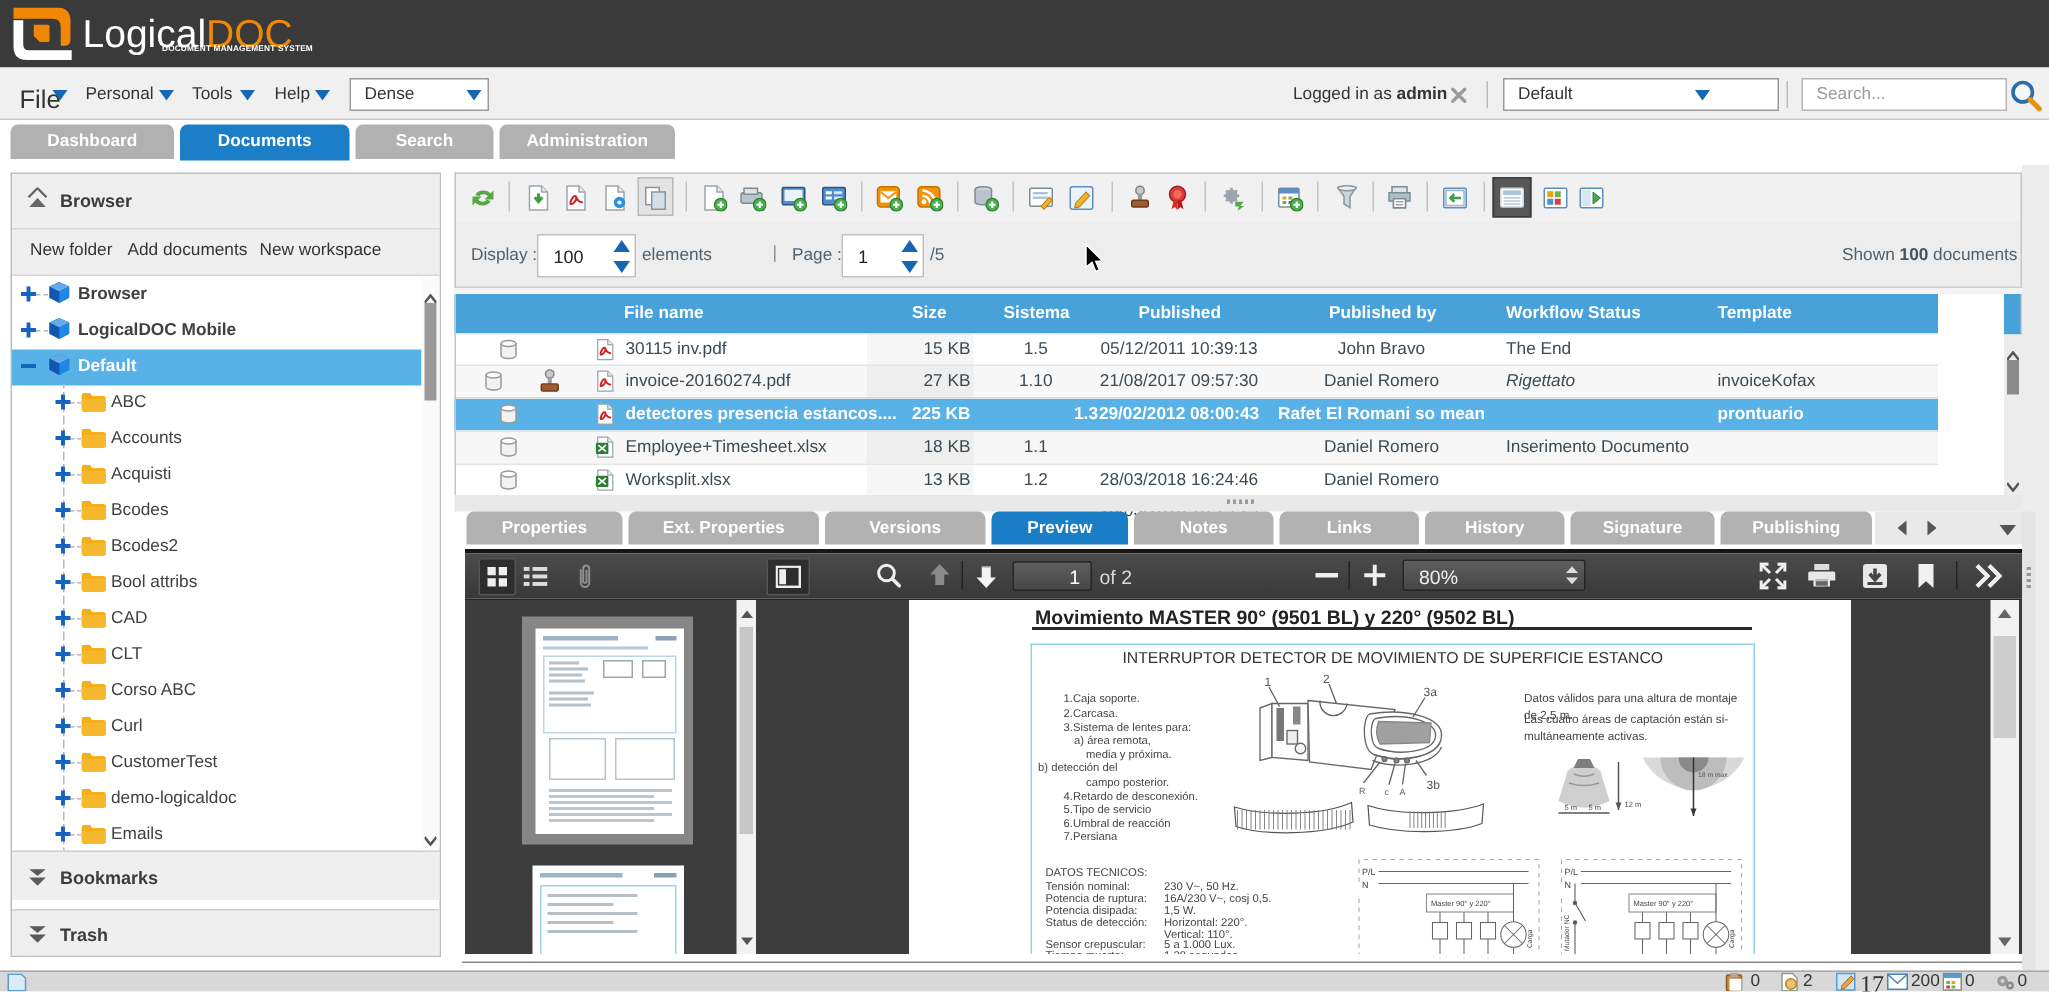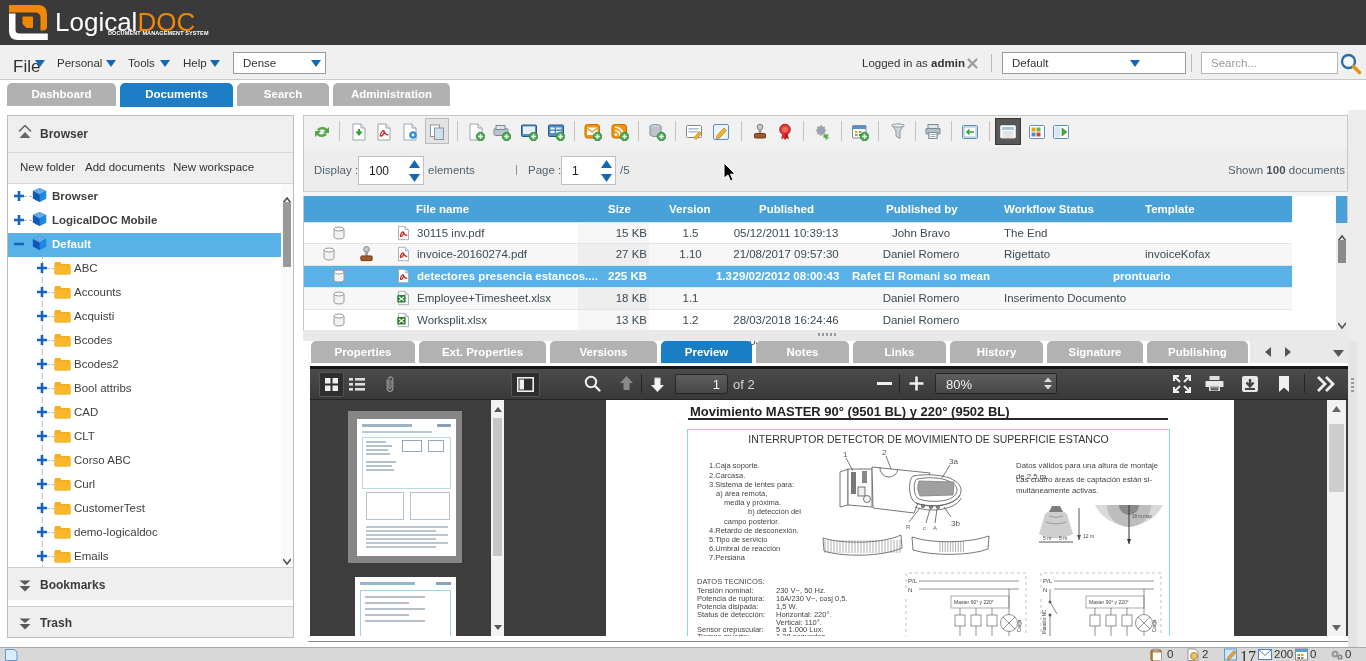--- a/index.html
+++ b/index.html
@@ -425,21 +425,21 @@
 <path d="M6.5,1 L12,9 H1 Z" fill="#1467b3"></path>
 <path d="M6.5,23 L12,15 H1 Z" fill="#1467b3"></path>
 </svg>
 <div class="abs" style="left:620px;top:164px;font-size:11.5px;color:#51626f;">/5</div>
 <div class="abs" style="left:1145px;top:164px;width:200px;text-align:right;font-size:11.5px;color:#51626f;">Shown <span class="b" style="color:#45555f;">100</span> documents</div>
 <div class="abs" style="left:303px;top:192px;width:1045px;height:4px;background:#f3f3f3;"></div>
 <div class="abs" style="left:303px;top:196px;width:1033px;height:26px;background:#fff;"></div>
 <div class="abs" style="left:303px;top:196px;width:989px;height:26px;background:#49a1d9;"></div>
 <div class="thead" style="left:416px;top:196px;">File name</div>
 <div class="thead" style="left:608px;top:196px;text-align:right;">Size</div>
-<div class="thead" style="left:669px;top:196px;">Version</div>
+<div class="thead" style="left:669px;top:196px;">Sistema</div>
 <div class="thead" style="left:759px;top:196px;">Published</div>
 <div class="thead" style="left:886px;top:196px;">Published by</div>
 <div class="thead" style="left:1004px;top:196px;">Workflow Status</div>
 <div class="thead" style="left:1145px;top:196px;">Template</div>
 <div class="abs" style="left:1336px;top:196px;width:12px;height:27px;background:#49a1d9;"></div>
 <div class="abs" style="left:303px;top:222px;width:989px;height:22px;background:#ffffff;"></div>
 <div class="abs" style="left:578px;top:222px;width:71px;height:22px;background:rgba(0,0,0,0.035);"></div>
 <div class="abs" style="left:333px;top:226px;"><svg width="12" height="14" viewBox="0 0 12 14">
       <path d="M1,3 V11 a5,2 0 0 0 10,0 V3" fill="#f2f2f2" stroke="#9a9a9a"></path>
       <ellipse cx="6" cy="3" rx="5" ry="2" fill="#fdfdfd" stroke="#9a9a9a"></ellipse>
@@ -469,38 +469,38 @@
 <div class="abs" style="left:396px;top:246px;"><svg width="15" height="16" viewBox="0 0 18 18">
       <path d="M3,1 H11 L15,5 V17 H3 Z" fill="#fff" stroke="#9aa5ad" stroke-width="1"></path>
       <path d="M11,1 L11,5 H15" fill="#e8eef2" stroke="#9aa5ad" stroke-width="1"></path>
       <path d="M5.5,13.5 C4.5,11.5 8,6 9,8 C10,10 6.5,14.5 5.2,12.5 M9,8 C9.5,10.5 12,12.5 13.5,11.5" stroke="#cc2222" stroke-width="1.5" fill="none"></path>
     </svg></div>
 <div class="cell" style="left:417px;top:243px;color:#3b4a54;">invoice-20160274.pdf</div>
 <div class="cell" style="left:578px;top:243px;width:69px;text-align:right;color:#3b4a54;">27 KB</div>
 <div class="cell" style="left:649px;top:243px;width:83px;text-align:center;color:#3b4a54;">1.10</div>
 <div class="cell" style="left:732px;top:243px;width:108px;text-align:center;color:#3b4a54;">21/08/2017 09:57:30</div>
 <div class="cell" style="left:840px;top:243px;width:162px;text-align:center;color:#3b4a54;">Daniel Romero</div>
-<div class="cell" style="left:1004px;top:243px;color:#3b4a54;">Rigettato</div>
+<div class="cell" style="left:1004px;top:243px;color:#3b4a54;font-style:italic;">Rigettato</div>
 <div class="cell" style="left:1145px;top:243px;color:#3b4a54;">invoiceKofax</div>
 <div class="abs" style="left:303px;top:265px;width:989px;height:22px;background:#58b2e8;"></div>
 <div class="abs" style="left:333px;top:269px;"><svg width="12" height="14" viewBox="0 0 12 14">
       <path d="M1,3 V11 a5,2 0 0 0 10,0 V3" fill="#f2f2f2" stroke="#9a9a9a"></path>
       <ellipse cx="6" cy="3" rx="5" ry="2" fill="#fdfdfd" stroke="#9a9a9a"></ellipse>
     </svg></div>
 <div class="abs" style="left:396px;top:268px;"><svg width="15" height="16" viewBox="0 0 18 18">
       <path d="M3,1 H11 L15,5 V17 H3 Z" fill="#fff" stroke="#9aa5ad" stroke-width="1"></path>
       <path d="M11,1 L11,5 H15" fill="#e8eef2" stroke="#9aa5ad" stroke-width="1"></path>
       <path d="M5.5,13.5 C4.5,11.5 8,6 9,8 C10,10 6.5,14.5 5.2,12.5 M9,8 C9.5,10.5 12,12.5 13.5,11.5" stroke="#cc2222" stroke-width="1.5" fill="none"></path>
     </svg></div>
 <div class="cell" style="left:417px;top:265px;color:#fff;font-weight:bold;">detectores presencia estancos....</div>
 <div class="cell" style="left:578px;top:265px;width:69px;text-align:right;color:#fff;font-weight:bold;">225 KB</div>
 <div class="cell" style="left:649px;top:265px;width:83px;text-align:right;color:#fff;font-weight:bold;">1.3</div>
 <div class="cell" style="left:732px;top:265px;width:108px;text-align:center;color:#fff;font-weight:bold;">29/02/2012 08:00:43</div>
 <div class="cell" style="left:840px;top:265px;width:162px;text-align:center;color:#fff;font-weight:bold;">Rafet El Romani so mean</div>
-<div class="cell" style="left:1113px;top:265px;color:#fff;font-weight:bold;">prontuario</div>
+<div class="cell" style="left:1145px;top:265px;color:#fff;font-weight:bold;">prontuario</div>
 <div class="abs" style="left:303px;top:287px;width:989px;height:22px;background:#f7f7f7;"></div>
 <div class="abs" style="left:578px;top:287px;width:71px;height:22px;background:rgba(0,0,0,0.035);"></div>
 <div class="abs" style="left:333px;top:291px;"><svg width="12" height="14" viewBox="0 0 12 14">
       <path d="M1,3 V11 a5,2 0 0 0 10,0 V3" fill="#f2f2f2" stroke="#9a9a9a"></path>
       <ellipse cx="6" cy="3" rx="5" ry="2" fill="#fdfdfd" stroke="#9a9a9a"></ellipse>
     </svg></div>
 <div class="abs" style="left:396px;top:290px;"><svg width="15" height="16" viewBox="0 0 18 18">
       <path d="M3,1 H11 L15,5 V17 H3 Z" fill="#fff" stroke="#9aa5ad" stroke-width="1"></path>
       <path d="M11,1 L11,5 H15" fill="#e8eef2" stroke="#9aa5ad" stroke-width="1"></path>
       <rect x="1.5" y="5.5" width="10" height="9" rx="1" fill="#2e7d32"></rect>
@@ -692,21 +692,21 @@
   </svg>
 <div class="pt b" style="left:690px;top:404px;font-size:13px;color:#222;">Movimiento MASTER 90° (9501 BL) y 220° (9502 BL)</div>
 <div class="abs" style="left:688px;top:418px;width:480px;height:1.5px;background:#2a2a2a;"></div>
 <div class="abs" style="left:687px;top:429px;width:483px;height:207px;border:1px solid #8ed5e6;border-bottom:none;"></div>
 <div class="pt" style="left:687px;top:433px;width:483px;text-align:center;font-size:10.5px;color:#333;">INTERRUPTOR DETECTOR DE MOVIMIENTO DE SUPERFICIE ESTANCO</div>
 <div class="pt" style="left:709px;top:461px;font-size:7.5px;color:#444;">1.Caja soporte.</div>
 <div class="pt" style="left:709px;top:471px;font-size:7.5px;color:#444;">2.Carcasa.</div>
 <div class="pt" style="left:709px;top:480px;font-size:7.5px;color:#444;">3.Sistema de lentes para:</div>
 <div class="pt" style="left:716px;top:489px;font-size:7.5px;color:#444;">a) área remota,</div>
 <div class="pt" style="left:724px;top:498px;font-size:7.5px;color:#444;">media y próxima.</div>
-<div class="pt" style="left:748px;top:507px;font-size:7.5px;color:#444;">b) detección del</div>
+<div class="pt" style="left:692px;top:507px;font-size:7.5px;color:#444;">b) detección del</div>
 <div class="pt" style="left:724px;top:517px;font-size:7.5px;color:#444;">campo posterior.</div>
 <div class="pt" style="left:709px;top:526px;font-size:7.5px;color:#444;">4.Retardo de desconexión.</div>
 <div class="pt" style="left:709px;top:535px;font-size:7.5px;color:#444;">5.Tipo de servicio</div>
 <div class="pt" style="left:709px;top:544px;font-size:7.5px;color:#444;">6.Umbral de reacción</div>
 <div class="pt" style="left:709px;top:553px;font-size:7.5px;color:#444;">7.Persiana</div>
 <div class="pt" style="left:1016px;top:460px;font-size:7.8px;line-height:11px;color:#444;">Datos válidos para una altura de montaje<br>de 2,5 m.</div>
 <div class="pt" style="left:1016px;top:474px;font-size:7.8px;line-height:11px;color:#444;">Las cuatro áreas de captación están si-<br>multáneamente activas.</div>
 <svg class="abs" style="left:820px;top:445px;" width="150" height="90" viewBox="0 0 150 90">
 <g stroke="#666" fill="none" stroke-width="0.9">
 <path d="M20,27 L28,24 L28,60 L20,62 Z" fill="#fdfdfd"></path>

